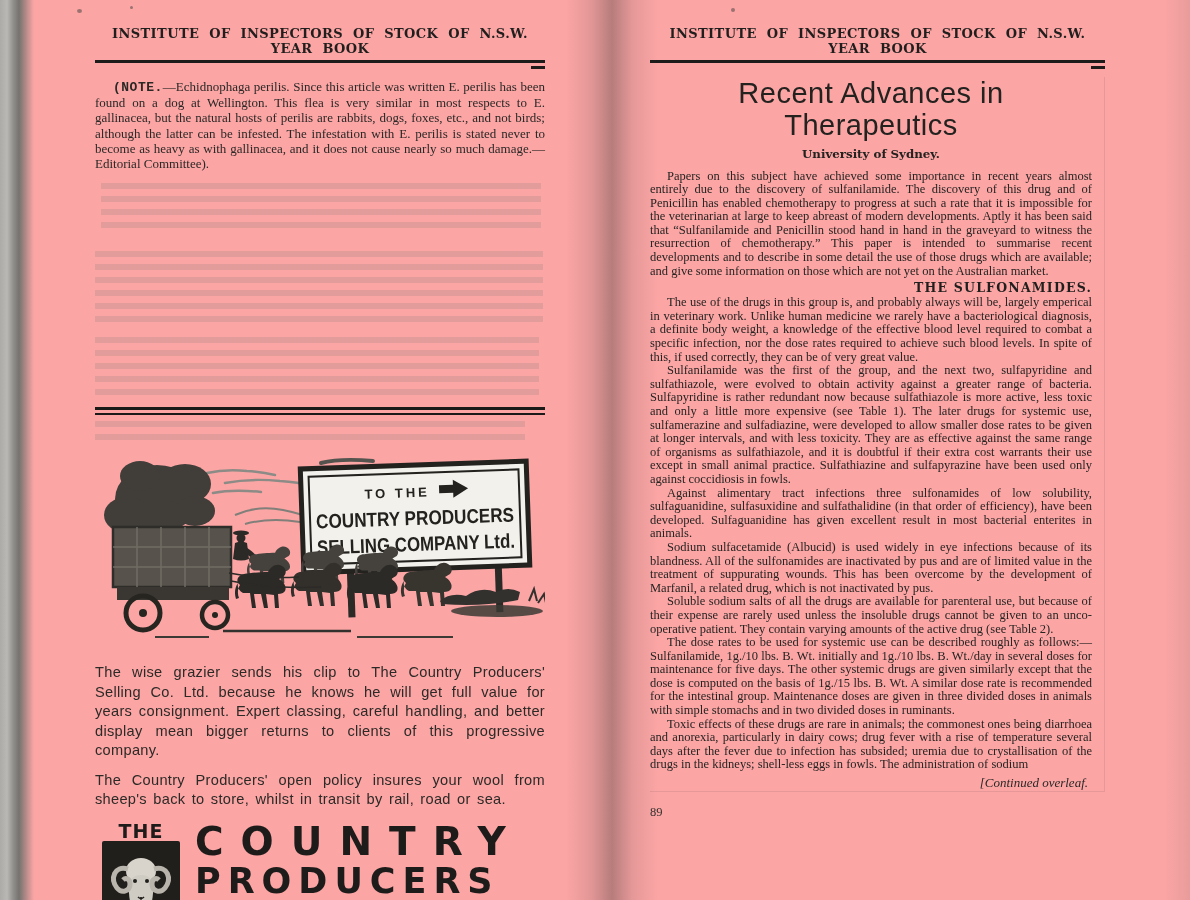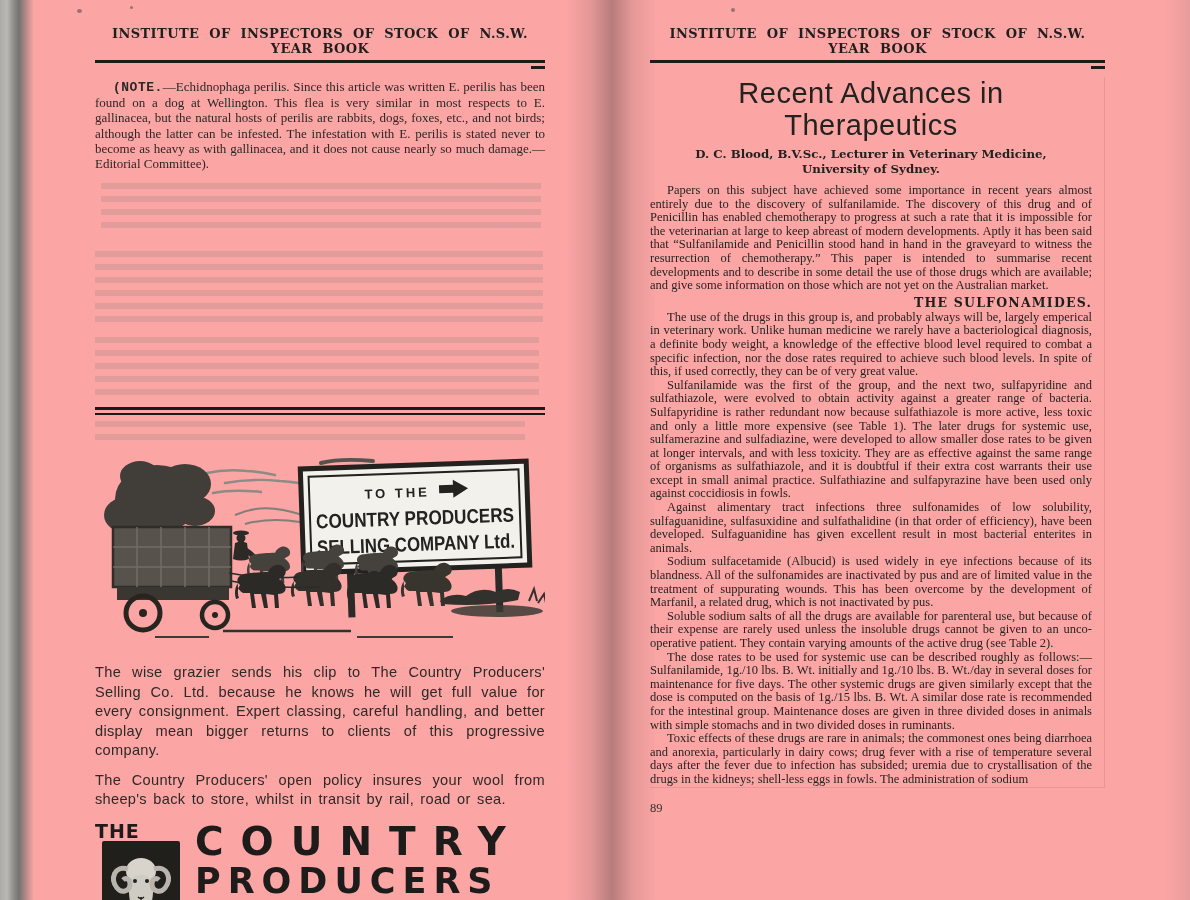--- a/index.html
+++ b/index.html
@@ -29,21 +29,21 @@
   .note-para b{letter-spacing:.5px;font-family:Liberation Mono, monospace;}
   .ghost{filter:blur(.7px);}
   .ghost .gp{background:repeating-linear-gradient(180deg,rgba(125,120,112,.20) 0 6px,rgba(0,0,0,0) 6px 13px);}
   .double-rule{margin-top:8px;border-top:3px solid #1b1a18;border-bottom:2px solid #1b1a18;height:3px;}
   .ad-copy{margin:10px 0 0 0;font-family:"Liberation Sans",sans-serif;font-size:14.6px;
     line-height:19.5px;color:#2c2a26;text-align:justify;letter-spacing:.3px;word-spacing:2px;}
   .ad-copy + .ad-copy{margin-top:10px;}
   .logo-block{margin-top:12px;display:flex;align-items:flex-start;}
   .logo-left{width:92px;flex:0 0 92px;}
   .logo-the{font-family:"DejaVu Sans",sans-serif;font-weight:800;font-size:19px;
-    letter-spacing:1px;color:#1d1c1a;line-height:18px;}
+    letter-spacing:1px;color:#1d1c1a;text-align:center;line-height:18px;}
   .logo-words{flex:1;padding-left:8px;font-family:"DejaVu Sans",sans-serif;color:#1d1c1a;}
   .logo-w1{font-weight:800;font-size:39px;line-height:40px;letter-spacing:17px;white-space:nowrap;}
   .logo-w2{font-weight:800;font-size:35px;line-height:38px;letter-spacing:7px;white-space:nowrap;}
   .pageno{margin-top:11px;text-align:left;font-size:12.5px;color:#33312d;}
 
   
   .article{border-right:1px solid rgba(40,38,35,.10);border-bottom:1px solid rgba(40,38,35,.10);
     padding-right:12px;}
   .art-title{margin-top:14px;font-family:"Liberation Sans",sans-serif;font-size:29px;
     font-weight:400;color:#23221f;text-align:center;letter-spacing:.5px;line-height:32px;}
@@ -170,21 +170,21 @@
       <g>
         <path d="M128,180 h128" stroke="#33312d" stroke-width="2.5" fill="none"></path>
         <path d="M262,186 h96" stroke="#3c3a35" stroke-width="2" fill="none"></path>
         <path d="M60,186 h54" stroke="#3c3a35" stroke-width="2" fill="none"></path>
         <path d="M345,150 q10,-9 26,-5 q14,-10 30,-4 q12,-6 24,0 l-2,8 q-34,7 -76,4 z" fill="#33312d"></path>
         <ellipse cx="402" cy="160" rx="46" ry="6" fill="#3a3833" opacity="0.85"></ellipse>
         <path d="M434,150 l5,-12 l3,12 M443,152 l6,-9 l2,9" stroke="#33312d" stroke-width="2" fill="none"></path>
       </g>
     </svg>
 
-    <p class="ad-copy">The wise grazier sends his clip to The Country Producers' Selling Co. Ltd. because he knows he will get full value for every consignment.  Expert classing, careful handling, and better display mean bigger returns to clients of this progressive company.</p>
+    <p class="ad-copy">The wise grazier sends his clip to The Country Producers' Selling Co. Ltd. because he knows he will get full value for years consignment.  Expert classing, careful handling, and better display mean bigger returns to clients of this progressive company.</p>
     <p class="ad-copy">The Country Producers' open policy insures your wool from sheep's back to store, whilst in transit by rail, road or sea.</p>
 
     <div class="logo-block">
       <div class="logo-left">
         <div class="logo-the">THE</div>
         <svg width="78" height="84" viewBox="0 0 78 84" style="display:block;margin:1px auto 0;">
           <rect x="0" y="0" width="78" height="84" rx="2" fill="#211f1c"></rect>
           <ellipse cx="39" cy="30" rx="15" ry="13" fill="#d8d4cc"></ellipse>
           <path d="M27,52 q-2,-18 12,-18 q14,0 12,18 q-1,18 -12,26 q-11,-8 -12,-26 z" fill="#cfccc4"></path>
           <path d="M26,28 C12,24 8,38 15,47 C20,53 28,50 28,43 C28,38 24,36 21,39" fill="none" stroke="#b9b5ac" stroke-width="5"></path>
@@ -205,33 +205,33 @@
 
   <div class="col col-right">
     <div class="running-head">INSTITUTE OF INSPECTORS OF STOCK OF N.S.W. YEAR BOOK</div>
     <div class="head-rule">
         <span class="tick"></span>
       </div>
 
     <div class="article">
       <div class="art-title">Recent Advances in Therapeutics</div>
       <div class="byline">
-        <div>D. C. Blood, B.V.Sc., Lecturer in Veterinary Medicine,</div>
         <div>University of Sydney.</div>
       </div>
 
       <p class="bodytext">Papers on this subject have achieved some importance in recent years almost entirely due to the discovery of sulfanilamide.  The discovery of this drug and of Penicillin has enabled chemotherapy to progress at such a rate that it is impossible for the veterinarian at large to keep abreast of modern developments.  Aptly it has been said that “Sulfanilamide and Penicillin stood hand in hand in the graveyard to witness the resurrection of chemotherapy.”  This paper is intended to summarise recent developments and to describe in some detail the use of those drugs which are available; and give some information on those which are not yet on the Australian market.</p>
 
       <div class="sect-head">THE SULFONAMIDES.</div>
 
       <p class="bodytext">The use of the drugs in this group is, and probably always will be, largely emperical in veterinary work.  Unlike human medicine we rarely have a bacteriological diagnosis, a definite body weight, a knowledge of the effective blood level required to combat a specific infection, nor the dose rates required to achieve such blood levels.  In spite of this, if used correctly, they can be of very great value.</p>
       <p class="bodytext">Sulfanilamide was the first of the group, and the next two, sulfapyridine and sulfathiazole, were evolved to obtain activity against a greater range of bacteria.  Sulfapyridine is rather redundant now because sulfathiazole is more active, less toxic and only a little more expensive (see Table 1).  The later drugs for systemic use, sulfamerazine and sulfadiazine, were developed to allow smaller dose rates to be given at longer intervals, and with less toxicity.  They are as effective against the same range of organisms as sulfathiazole, and it is doubtful if their extra cost warrants their use except in small animal practice.  Sulfathiazine and sulfapyrazine have been used only against coccidiosis in fowls.</p>
       <p class="bodytext">Against alimentary tract infections three sulfonamides of low solubility, sulfaguanidine, sulfasuxidine and sulfathalidine (in that order of efficiency), have been developed.  Sulfaguanidine has given excellent result in most bacterial enterites in animals.</p>
       <p class="bodytext">Sodium sulfacetamide (Albucid) is used widely in eye infections because of its blandness.  All of the sulfonamides are inactivated by pus and are of limited value in the treatment of suppurating wounds. This has been overcome by the development of Marfanil, a related drug, which is not inactivated by pus.</p>
       <p class="bodytext">Soluble sodium salts of all the drugs are available for parenteral use, but because of their expense are rarely used unless the insoluble drugs cannot be given to an unco-operative patient.  They contain varying amounts of the active drug (see Table 2).</p>
       <p class="bodytext">The dose rates to be used for systemic use can be described roughly as follows:—Sulfanilamide, 1g./10 lbs. B. Wt. initially and 1g./10 lbs. B. Wt./day in several doses for maintenance for five days.  The other systemic drugs are given similarly except that the dose is computed on the basis of 1g./15 lbs. B. Wt.  A similar dose rate is recommended for the intestinal group.  Maintenance doses are given in three divided doses in animals with simple stomachs and in two divided doses in ruminants.</p>
       <p class="bodytext">Toxic effects of these drugs are rare in animals; the commonest ones being diarrhoea and anorexia, particularly in dairy cows; drug fever with a rise of temperature several days after the fever due to infection has subsided; uremia due to crystallisation of the drugs in the kidneys; shell-less eggs in fowls.  The administration of sodium</p>
 
+      <div class="continued">[Continued overleaf.</div>
     </div>
 
     <div class="pageno" style="margin-top:13px;">89</div>
   </div>
 </div>
 
 </body></html>

